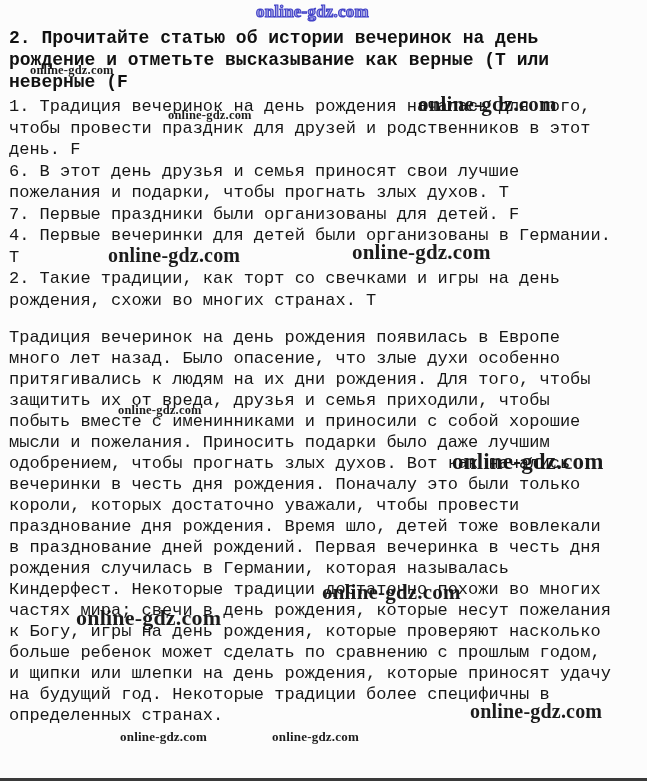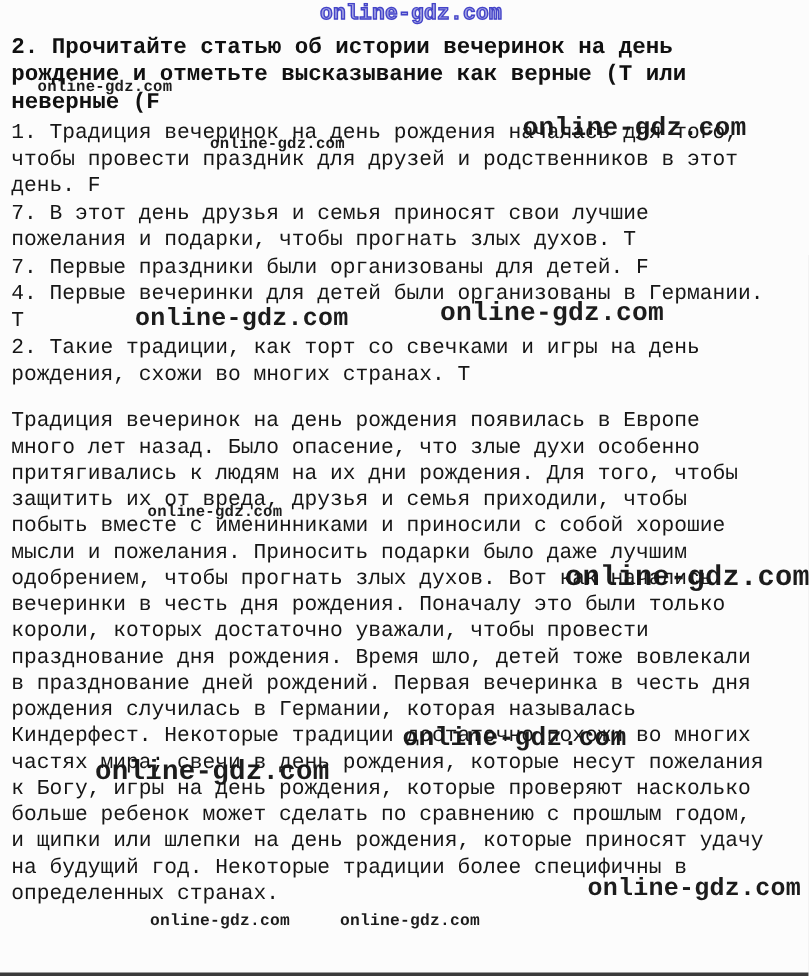--- a/index.html
+++ b/index.html
@@ -46,21 +46,21 @@
     margin-top: 25px;
   }
   .answers p {
     margin: 0 0 13px 0;
     font-size: 17px;
     line-height: 21px;
   }
   
   .wm {
     position: absolute;
-    font-family: Liberation Mono, monospace;
+    font-family: Liberation Serif, serif;
     font-weight: 700;
     color: #1c1c1c;
     white-space: nowrap;
     letter-spacing: 0.2px;
     text-align: right;
   }
   .wm-outline {
     left: 256px; top: 2px;
     font-size: 17px;
     color: rgba(255,255,255,0.05);
@@ -104,21 +104,21 @@
   <span class="wm wm-b7">online-gdz.com</span>
   <span class="wm wm-s4">online-gdz.com</span>
   <span class="wm wm-s5">online-gdz.com</span>
 
   <div class="content">
 
     <h2 class="heading">2. Прочитайте статью об истории вечеринок на день рождение и отметьте высказывание как верные (Т или неверные (F</h2>
 
     <div class="statements">
       <p>1. Традиция вечеринок на день рождения началась для того, чтобы провести праздник для друзей и родственников в этот день. F</p>
-      <p>7. В этот день друзья и семья приносят свои лучшие пожелания и подарки, чтобы прогнать злых духов. Т</p>
+      <p>6. В этот день друзья и семья приносят свои лучшие пожелания и подарки, чтобы прогнать злых духов. Т</p>
       <p>7. Первые праздники были организованы для детей. F</p>
       <p>4. Первые вечеринки для детей были организованы в Германии. Т</p>
       <p>2. Такие традиции, как торт со свечками и игры на день рождения, схожи во многих странах. Т</p>
     </div>
 
     <p class="article">Традиция вечеринок на день рождения появилась в Европе много лет назад. Было опасение, что злые духи особенно притягивались к людям на их дни рождения. Для того, чтобы защитить их от вреда, друзья и семья приходили, чтобы побыть вместе с именинниками и приносили с собой хорошие мысли и пожелания. Приносить подарки было даже лучшим одобрением, чтобы прогнать злых духов. Вот как начались вечеринки в честь дня рождения. Поначалу это были только короли, которых достаточно уважали, чтобы провести празднование дня рождения. Время шло, детей тоже вовлекали в празднование дней рождений. Первая вечеринка в честь дня рождения случилась в Германии, которая называлась Киндерфест. Некоторые традиции достаточно похожи во многих частях мира; свечи в день рождения, которые несут пожелания к Богу, игры на день рождения, которые проверяют насколько больше ребенок может сделать по сравнению с прошлым годом, и щипки или шлепки на день рождения, которые приносят удачу на будущий год. Некоторые традиции более специфичны в определенных странах.</p>
 
 
   </div>
 

